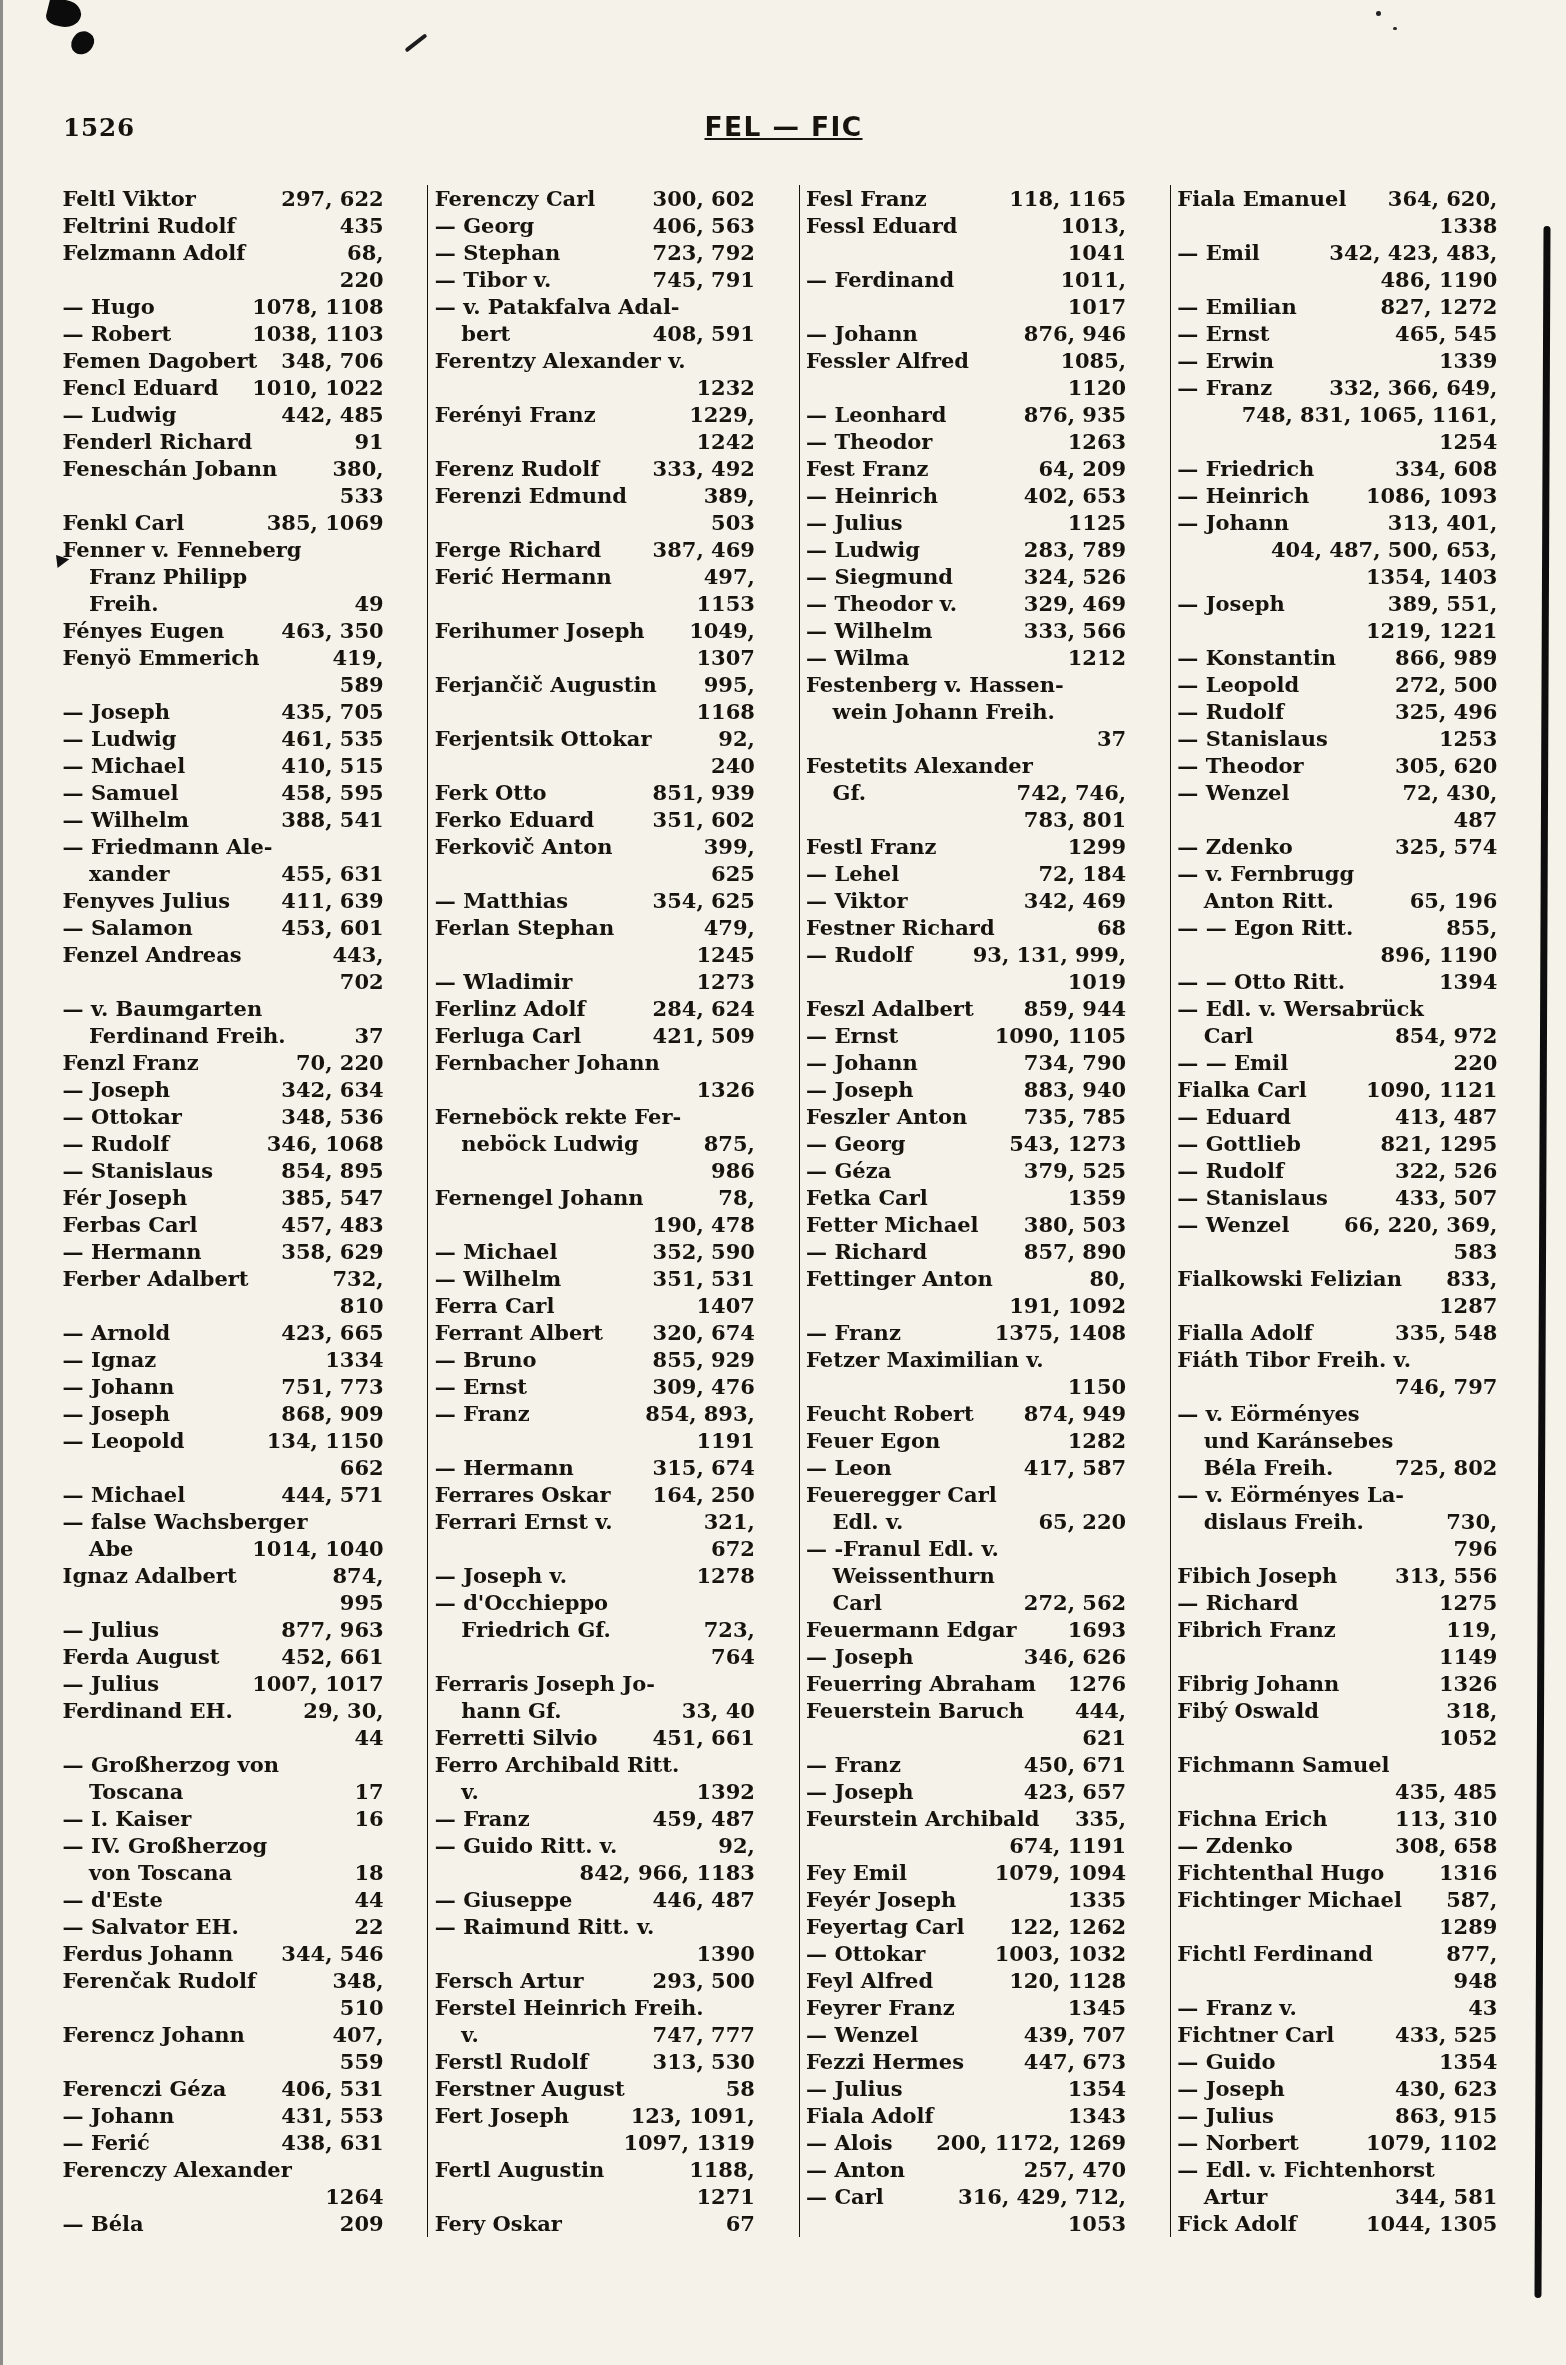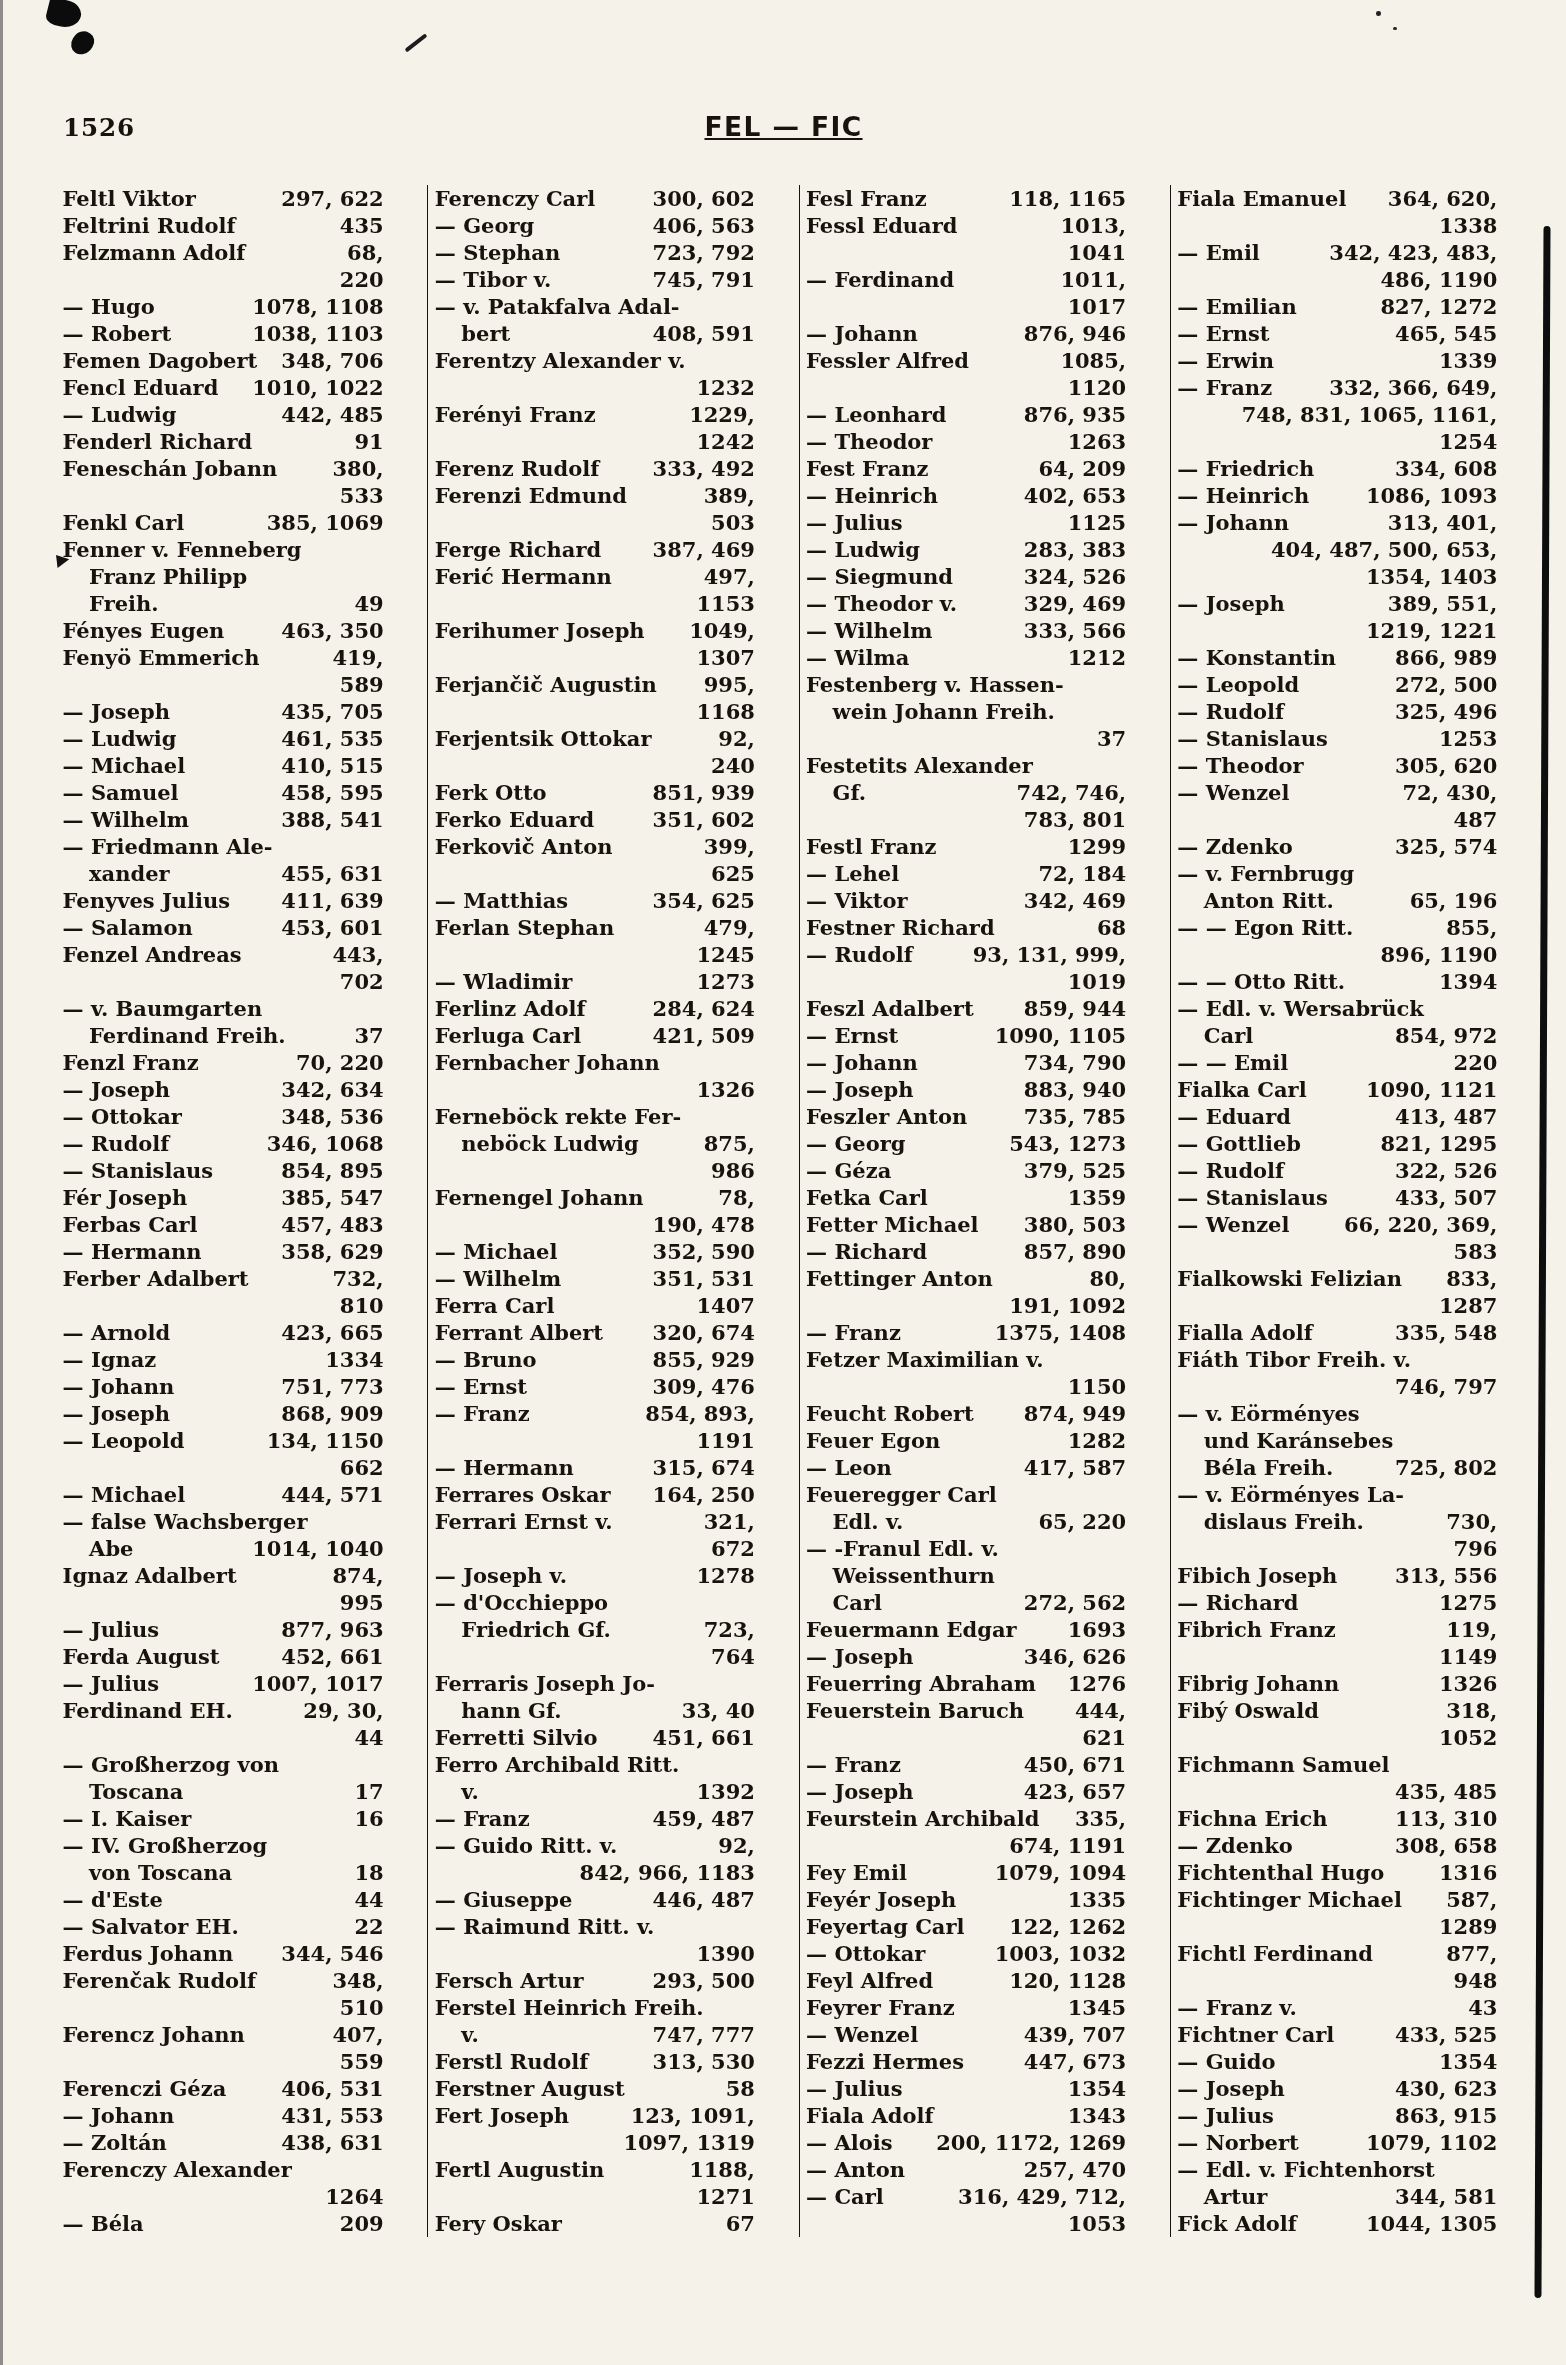--- a/index.html
+++ b/index.html
@@ -336,21 +336,21 @@
         </div>
         <div class="line">
           <span class="nm">Ferenczi Géza</span>
           <span class="pg">406, 531</span>
         </div>
         <div class="line">
           <span class="nm">— Johann</span>
           <span class="pg">431, 553</span>
         </div>
         <div class="line">
-          <span class="nm">— Zoltán</span>
+          <span class="nm">— Ferić</span>
           <span class="pg">438, 631</span>
         </div>
         <div class="line">
           <span class="nm">Ferenczy Alexander</span>
           <span class="pg"></span>
         </div>
         <div class="line">
           <span class="nm"></span>
           <span class="pg">1264</span>
         </div>
@@ -713,21 +713,21 @@
         <div class="line">
           <span class="nm">— Heinrich</span>
           <span class="pg">402, 653</span>
         </div>
         <div class="line">
           <span class="nm">— Julius</span>
           <span class="pg">1125</span>
         </div>
         <div class="line">
           <span class="nm">— Ludwig</span>
-          <span class="pg">283, 383</span>
+          <span class="pg">283, 789</span>
         </div>
         <div class="line">
           <span class="nm">— Siegmund</span>
           <span class="pg">324, 526</span>
         </div>
         <div class="line">
           <span class="nm">— Theodor v.</span>
           <span class="pg">329, 469</span>
         </div>
         <div class="line">

